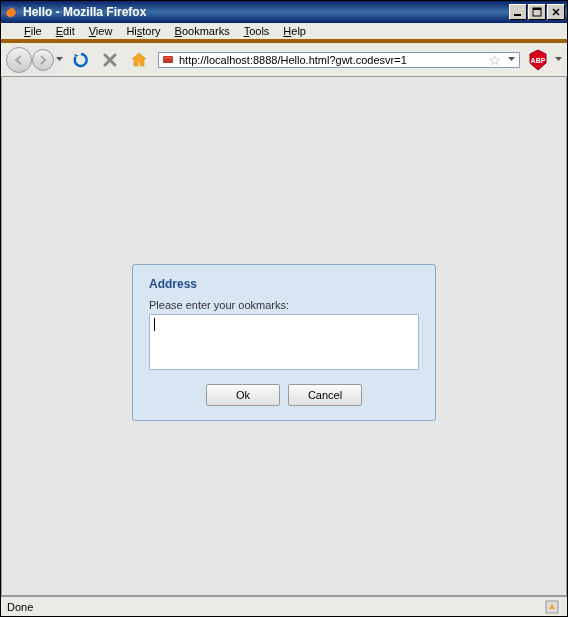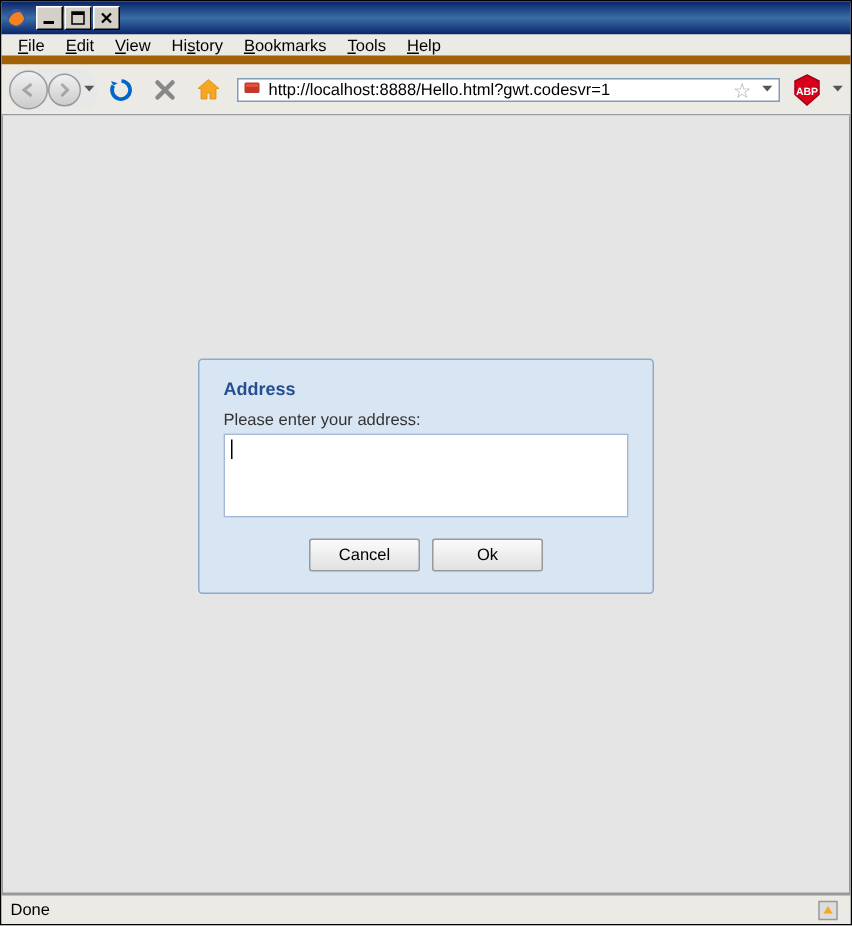--- a/index.html
+++ b/index.html
@@ -3,35 +3,35 @@
 <meta charset="utf-8">
 <style>
   * { box-sizing: border-box; margin: 0; padding: 0; }
   body { font-family: Tahoma, Arial, sans-serif; font-size: 11px; width:568px; height:617px; overflow:hidden; background:#fff;}
   .window { width:568px; height:617px; border:1px solid #000; display:flex; flex-direction:column; background:#eceae5;}
   .titlebar { height:22px; background:linear-gradient(to bottom,#0a246a 0%,#3a6ea5 50%,#0a246a 100%); display:flex; align-items:center; color:#fff; padding:0 2px;}
   .titlebar .icon { width:16px; height:16px; margin-right:4px; display:flex; align-items:center; justify-content:center;}
   .titlebar .title { flex:1; font-weight:bold; font-size:12px;}
   .win-controls { display:flex; gap:0;}
   .win-btn { width:18px; height:16px; background:#d4d0c8; border:1px solid #000; border-left-color:#fff; border-top-color:#fff; margin-left:1px; display:flex; align-items:center; justify-content:center; font-family:Arial; font-size:10px; cursor:default;}
-  .menubar { height:20px; background:#eceae5; display:flex; align-items:flex-start; padding:0 4px; border-bottom:6px solid #a16207;}
+  .menubar { height:20px; background:#eceae5; display:flex; align-items:flex-start; padding:0 16px; border-bottom:4px solid #a16207;}
   .menubar .menu-item { padding:2px 7px; cursor:default;}
   .menubar .menu-item span { text-decoration:underline;}
   .toolbar { height:34px; background:#eceae5; display:flex; align-items:center; padding:2px 4px; gap:3px; border-bottom:1px solid #999;}
   .nav-group { display:flex; align-items:center; background:#e8e8e8; border-radius:12px; padding:1px;}
   .nav-btn { width:26px; height:26px; border-radius:13px; display:flex; align-items:center; justify-content:center; background:linear-gradient(to bottom,#f0f0f0,#ccc); border:1px solid #999;}
   .nav-btn svg { opacity:0.4;}
   .dropdown-arrow { width:10px; display:flex; align-items:center; justify-content:center;}
   .tool-icon { width:26px; height:26px; display:flex; align-items:center; justify-content:center; cursor:default;}
   .url-bar { flex:1; height:16px; background:#fff; border:1px solid #7f9db9; display:flex; align-items:center; padding:0 2px; gap:4px; margin:0 3px;}
   .url-bar .url-text { flex:1; font-size:11px; white-space:nowrap; overflow:hidden; color:#000;}
   .star { color:#aaa; font-size:14px;}
   .abp { width:24px; height:24px; display:flex; align-items:center; justify-content:center;}
   .content { flex:1; background:#e5e5e5; position:relative; border:1px solid #999; border-top:none; margin:0;}
-  .dialog { position:absolute; left:130px; top:162px; width:304px; background:#d8e5f3; border:1px solid #8ea9c9; border-radius:3px; padding:2px;}
+  .dialog { position:absolute; left:130px; top:187px; width:304px; background:#d8e5f3; border:1px solid #8ea9c9; border-radius:3px; padding:2px;}
   .dialog-inner { border-radius:2px; padding:10px 14px 12px 14px;}
   .dialog-title { color:#254f8f; font-weight:bold; font-size:12px; margin-bottom:8px; font-family:Verdana,Arial;}
   .dialog-label { color:#333; font-size:11px; margin-bottom:3px;}
   .dialog-textarea { width:100%; height:56px; border:1px solid #a3b8d3; background:#fff; padding:2px 4px; font-family:Tahoma; font-size:11px; resize:none; outline:none;}
   .dialog-buttons { display:flex; justify-content:center; gap:8px; margin-top:14px;}
   .dlg-btn { width:74px; height:22px; background:linear-gradient(to bottom,#fbfbfb,#e1e1e1); border:1px solid #999; border-radius:2px; font-size:11px; cursor:default; display:flex; align-items:center; justify-content:center;}
   .statusbar { height:20px; background:#eceae5; border-top:1px solid #999; display:flex; align-items:center; padding:0 6px; font-size:11px; justify-content:space-between;}
   .status-icon { width:18px; height:18px; display:flex; align-items:center; justify-content:center;}
   .cursor { display:inline-block; width:1px; height:13px; background:#000; vertical-align:top; margin-top:1px;}
 </style>
@@ -40,20 +40,21 @@
 
 <div class="window">
 
   <div class="titlebar">
     <div class="icon">
       <svg width="14" height="14" viewBox="0 0 14 14">
           <circle cx="7" cy="7" r="6" fill="#3b5998"></circle>
           <path d="M2 8 Q4 3 9 3 Q12 5 12 8 Q10 12 6 12 Q2 11 2 8" fill="#f58220"></path>
         </svg>
     </div>
+    <div class="title">Hello - Mozilla Firefox</div>
     <div class="win-controls">
       <div class="win-btn">
           <svg width="10" height="10">
             <rect x="1" y="7" width="7" height="2" fill="#000"></rect>
           </svg>
         </div>
       <div class="win-btn">
           <svg width="10" height="10">
             <rect x="1" y="1" width="8" height="8" fill="none" stroke="#000" stroke-width="1"></rect>
             <rect x="1" y="1" width="8" height="2" fill="#000"></rect>
@@ -136,25 +137,25 @@
       <svg width="7" height="5">
           <path d="M0 0L3.5 4L7 0" fill="#555"></path>
         </svg>
     </div>
   </div>
 
   <div class="content">
     <div class="dialog">
       <div class="dialog-inner">
         <div class="dialog-title">Address</div>
-        <div class="dialog-label">Please enter your address:</div>
+        <div class="dialog-label">Please enter your ookmarks:</div>
         <div class="dialog-textarea"><span class="cursor"></span></div>
         <div class="dialog-buttons">
+          <div class="dlg-btn">Ok</div>
           <div class="dlg-btn">Cancel</div>
-          <div class="dlg-btn">Ok</div>
         </div>
       </div>
     </div>
   </div>
 
   <div class="statusbar">
     <div>Done</div>
     <div class="status-icon">
       <svg width="16" height="16" viewBox="0 0 16 16">
           <rect x="2" y="2" width="12" height="12" fill="#ddd" stroke="#999"></rect>

